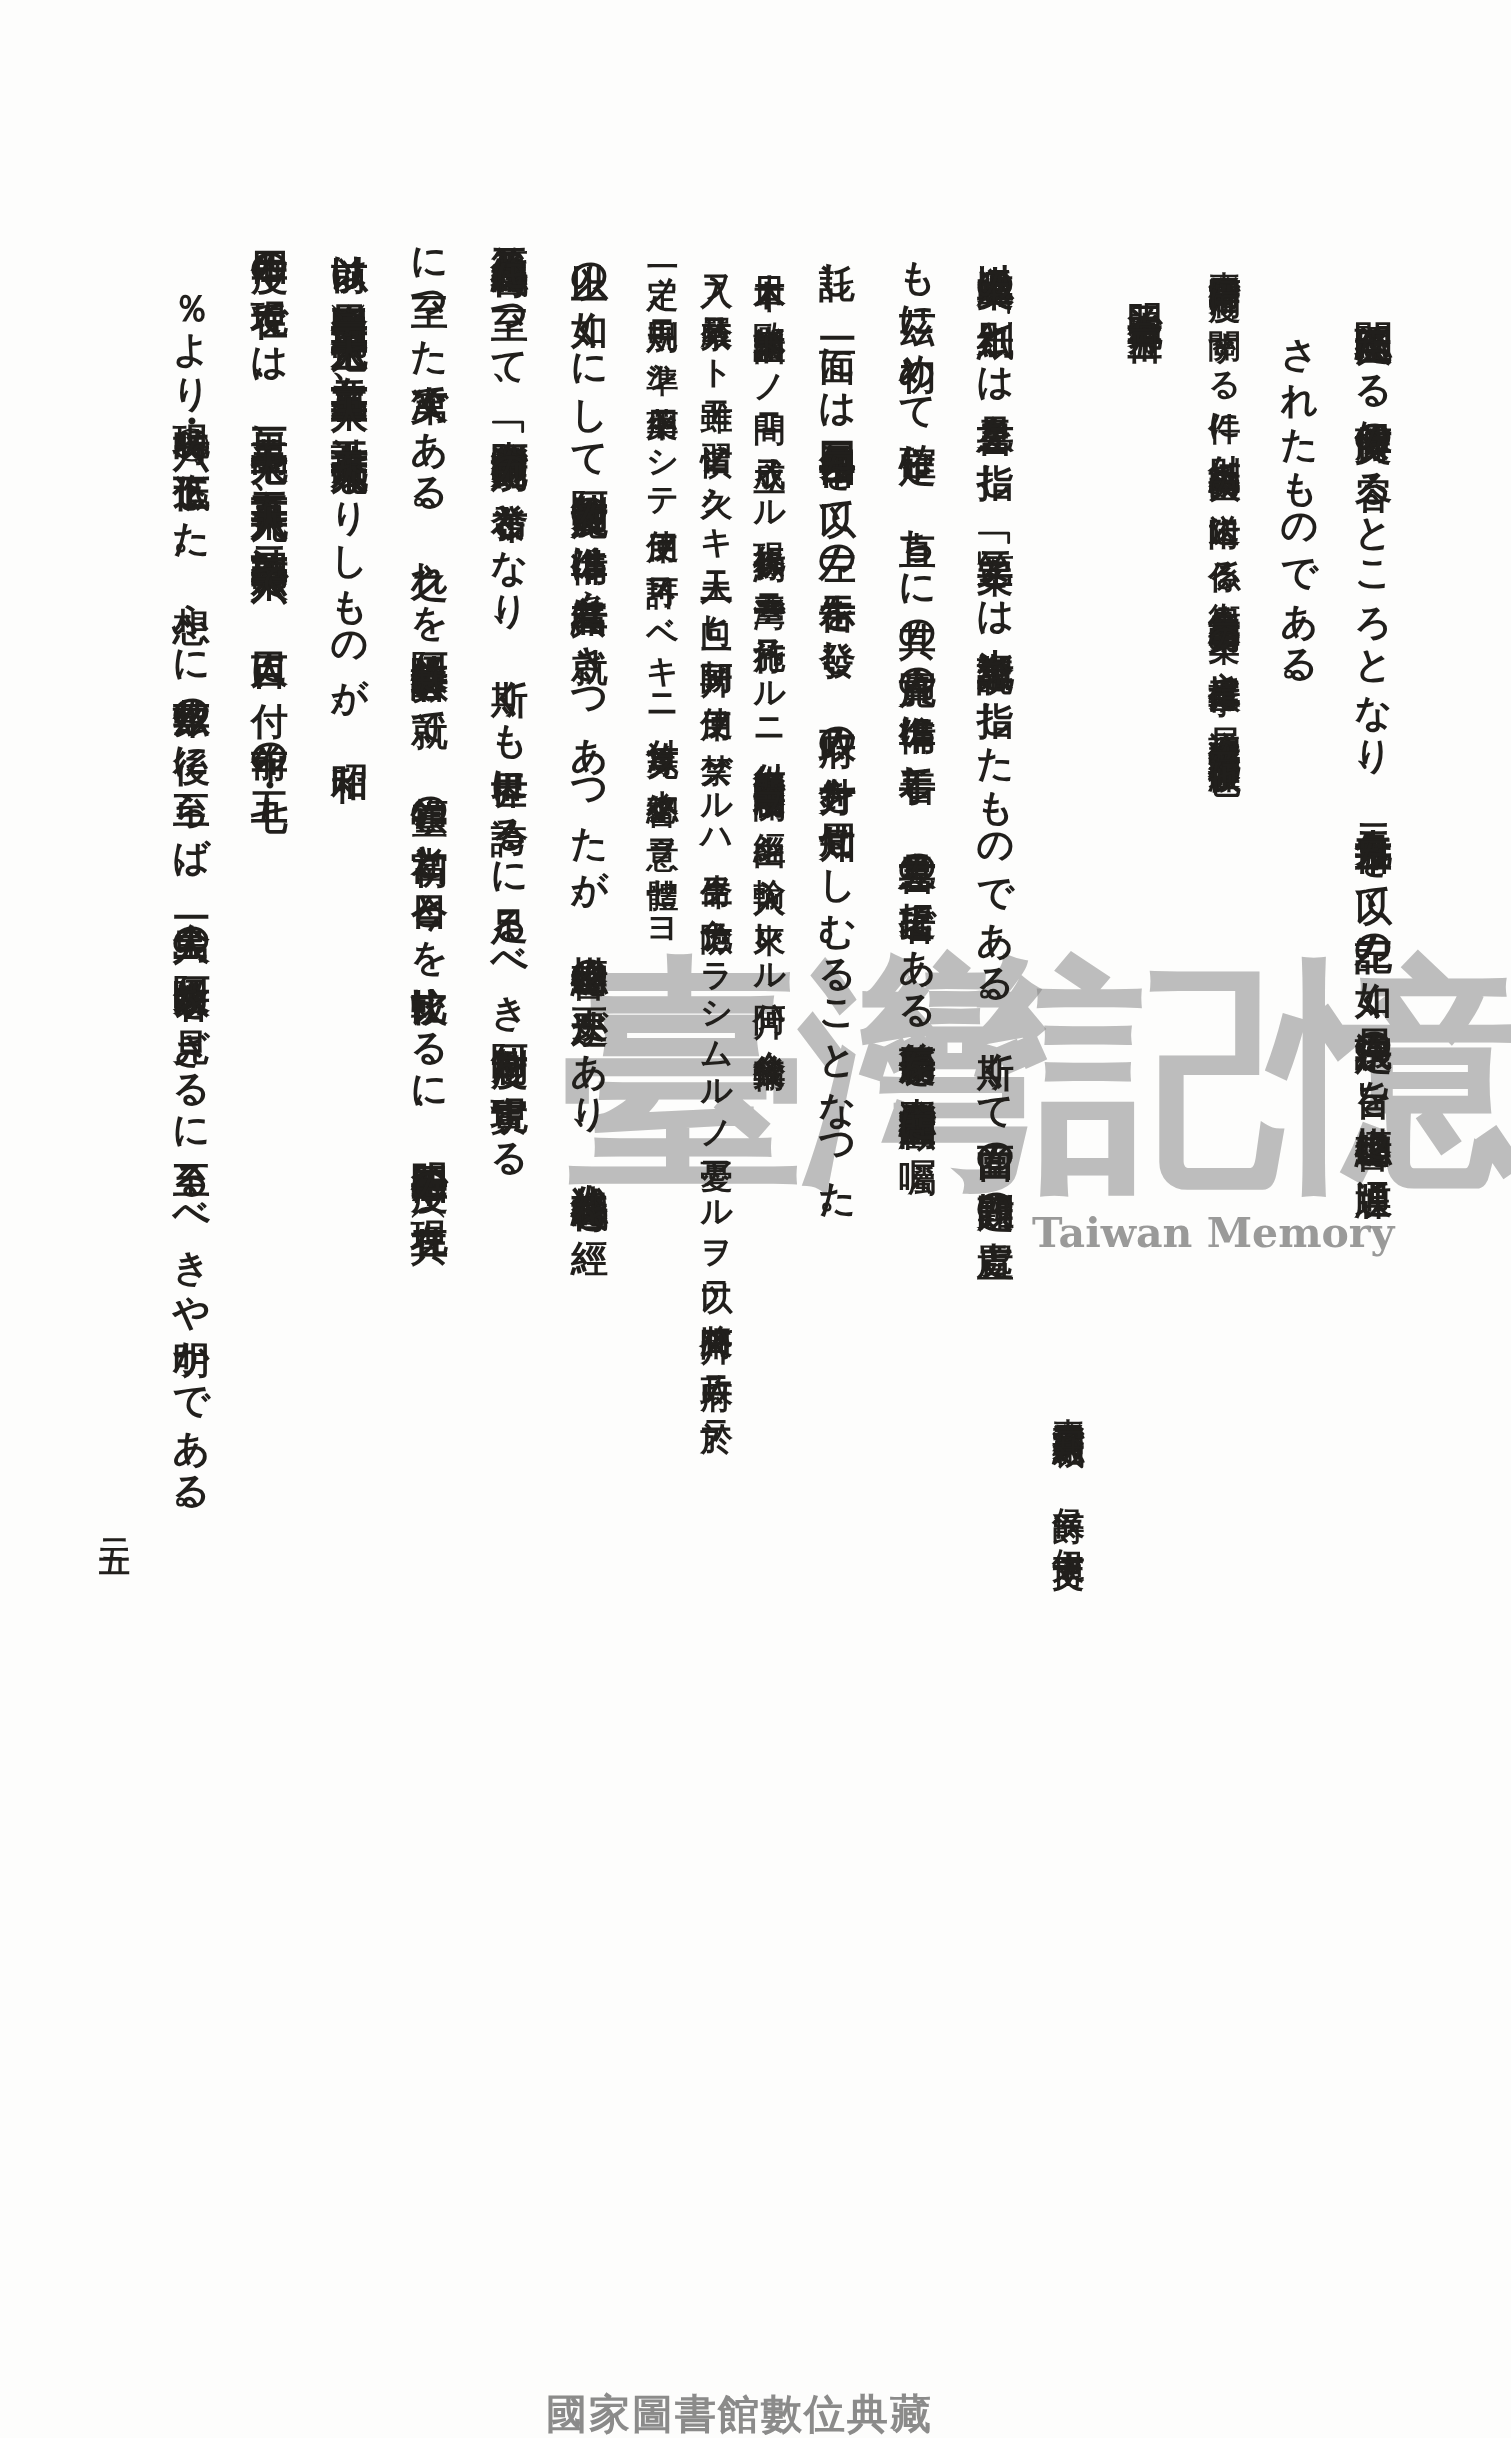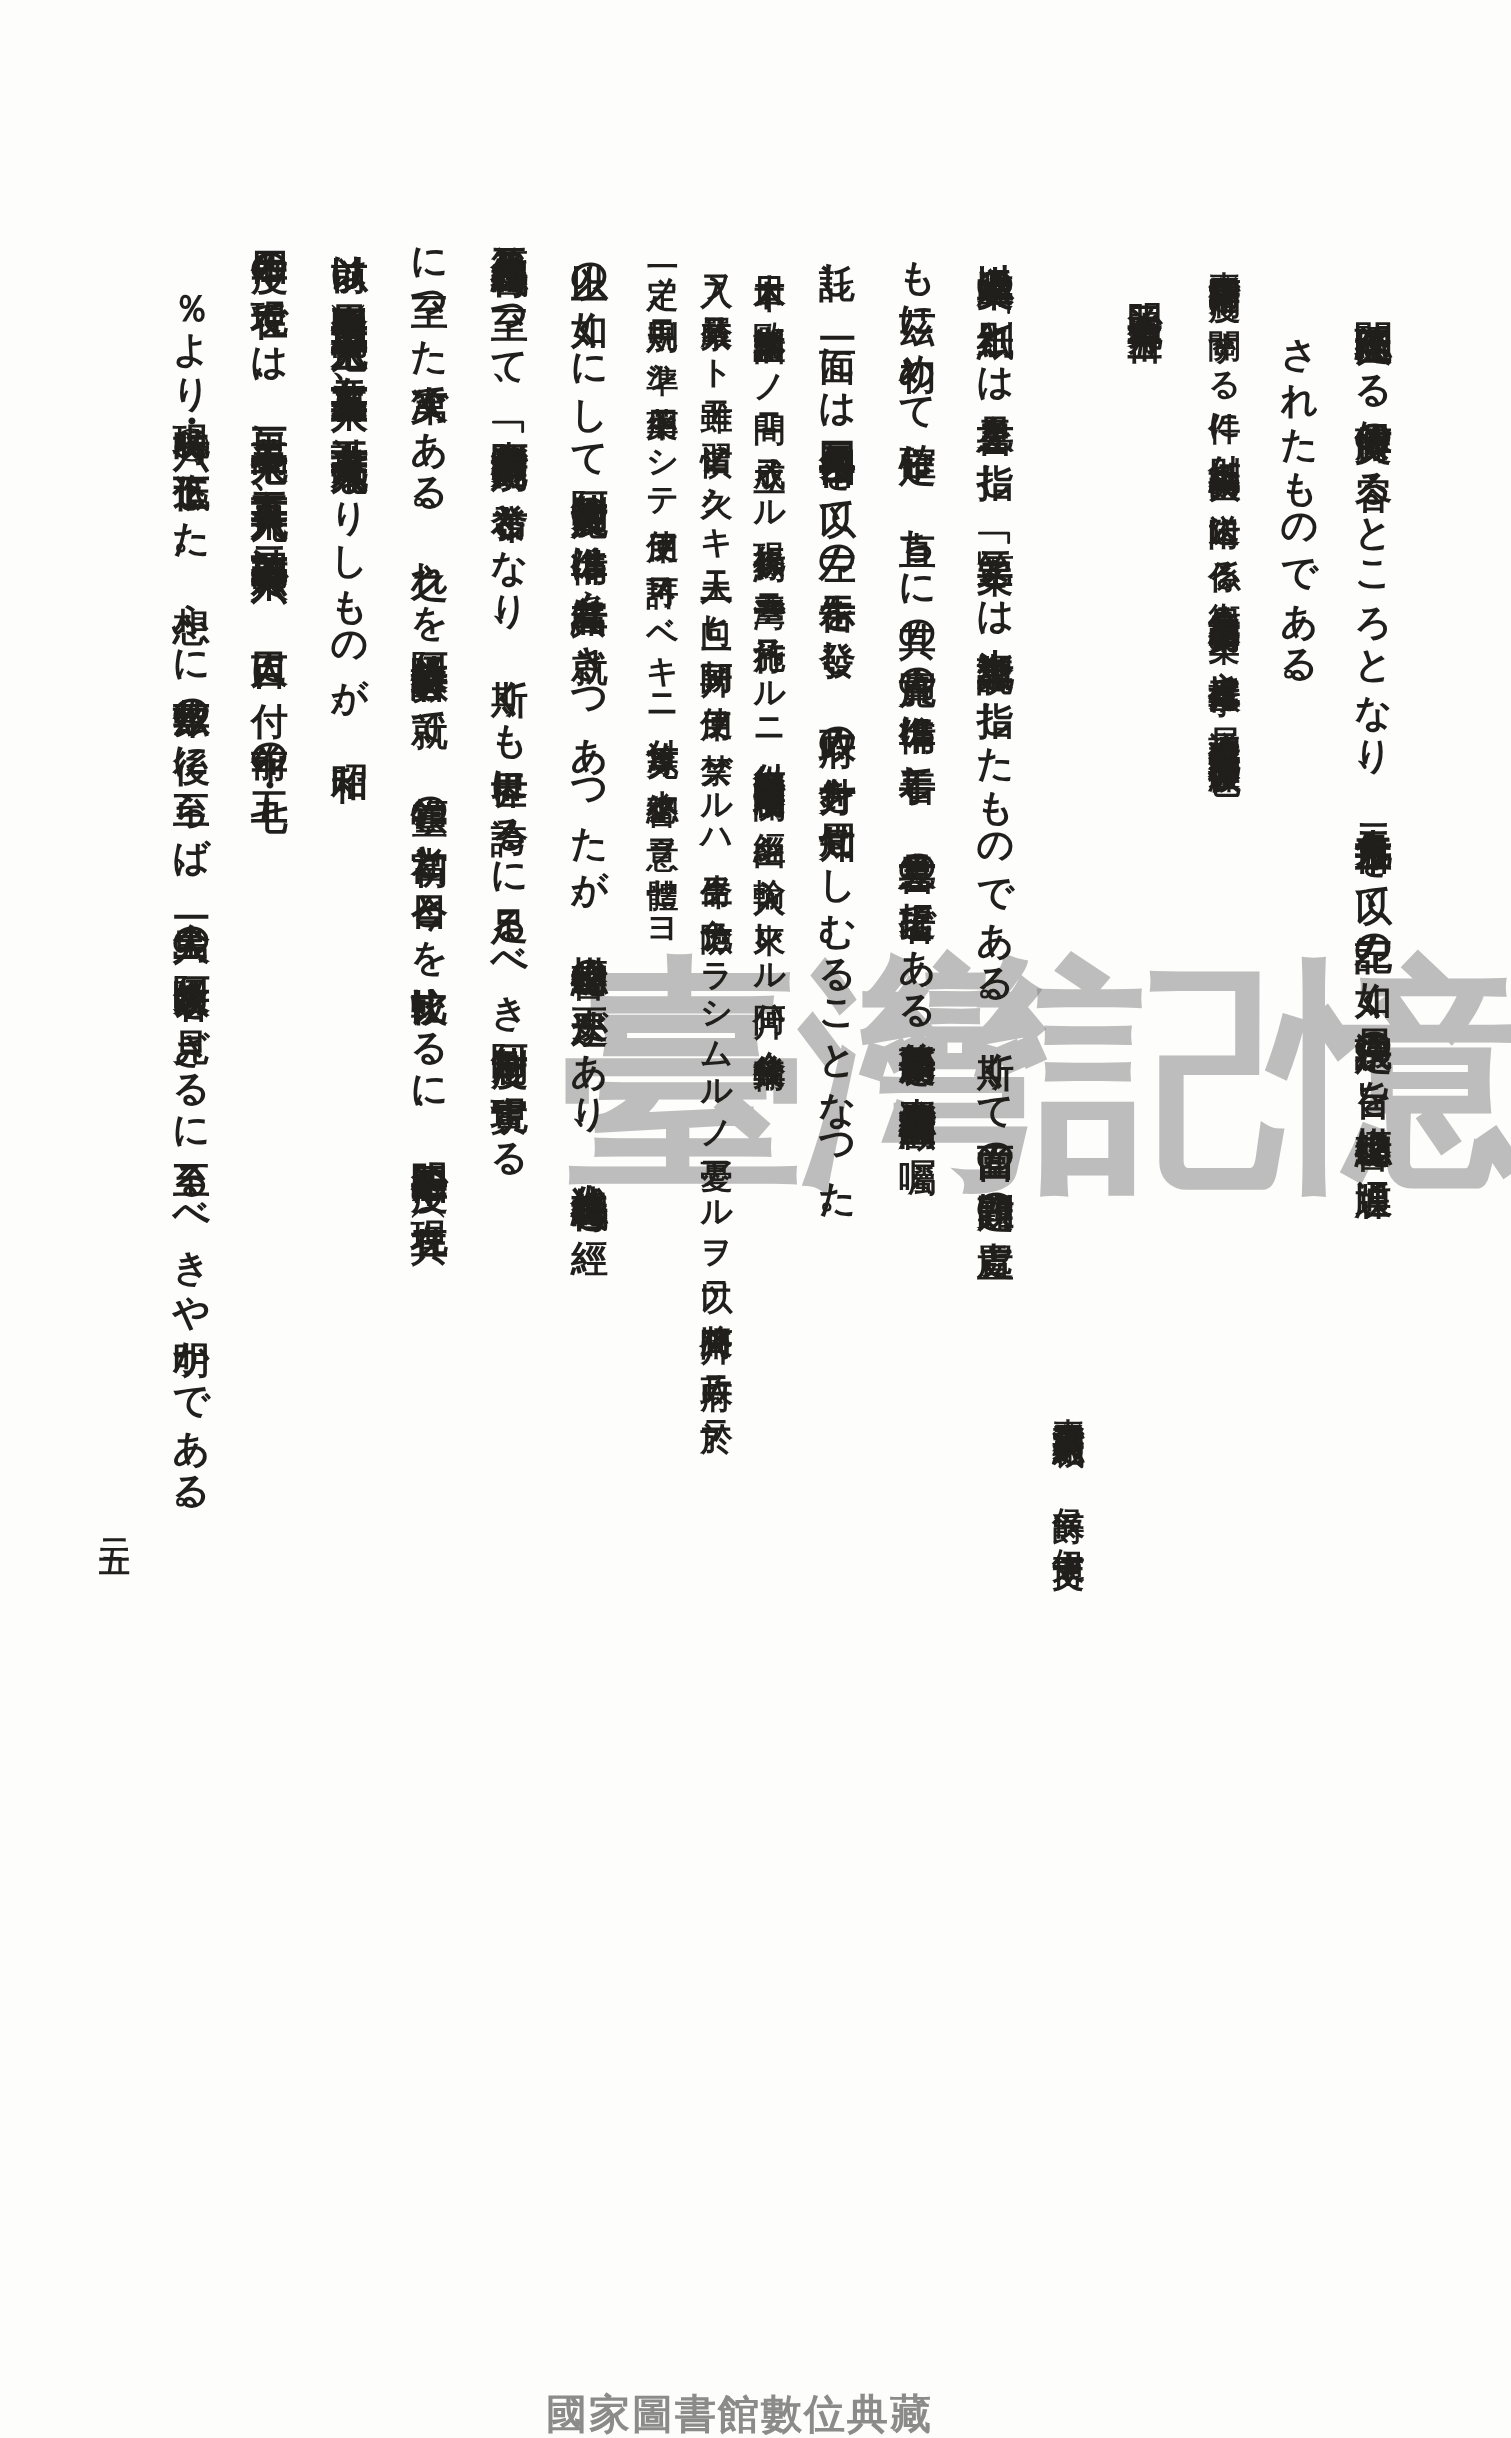--- a/index.html
+++ b/index.html
@@ -62,20 +62,21 @@
     white-space:nowrap;
     pointer-events:none;
   }
 </style>
 </head>
 <body>
 
 <div id="page">
 
   <div class="wm-cjk">臺灣記憶</div>
+  <div class="wm-latin">Taiwan Memory</div>
 
   <div class="col" style="right:119px;  top:293px;">閣總理大臣たる伊藤博文の容るゝところとなり、二十九年二月十五日を以て左記の如く局議決定の旨を樺山總督に通牒</div>
   <div class="col" style="right:193px;  top:312px;">されたものである。</div>
   <div class="col small" style="right:271px;  top:246px;">臺灣島阿片制度に關する件に付別紙內務大臣の送附に係る衛生局意見書中第二案の主旨採擇候事に局議決定候條此段及御通牒候也</div>
   <div class="col date" style="right:349px;  top:275px;">明治二十九年二月十五日</div>
   <div class="col small" style="right:427px;  top:1393px;">臺灣事務局總裁　　侯爵　伊東博文</div>
   <div class="col" style="right:497px;  top:234px;">以上通牒文中の「別紙とは意見書を指し、「第二案」とは上記漸禁說を指したものである。斯くて當面の難問題の處置</div>
   <div class="col" style="right:575px;  top:234px;">も茲に初めて確定し、直ちに其の實施の準備に着手し、意見書の提出者である後藤新平局長を臺灣總督府衛生顧問に囑</div>
   <div class="col" style="right:655px;  top:234px;">託し、一面には同年二月二十四日を以て左の告示を發し、政府の方針を周知せしむることゝなつた。</div>
   <div class="col small" style="right:726px;  top:249px;">大日本ト歐米諸盟國トノ間ニ成立スル現行條約ヲ臺灣ニ施行スルニ付從來臺灣各開港場稅關ヲ經由シ輸入シ來レル阿片ハ今後其輸</div>

